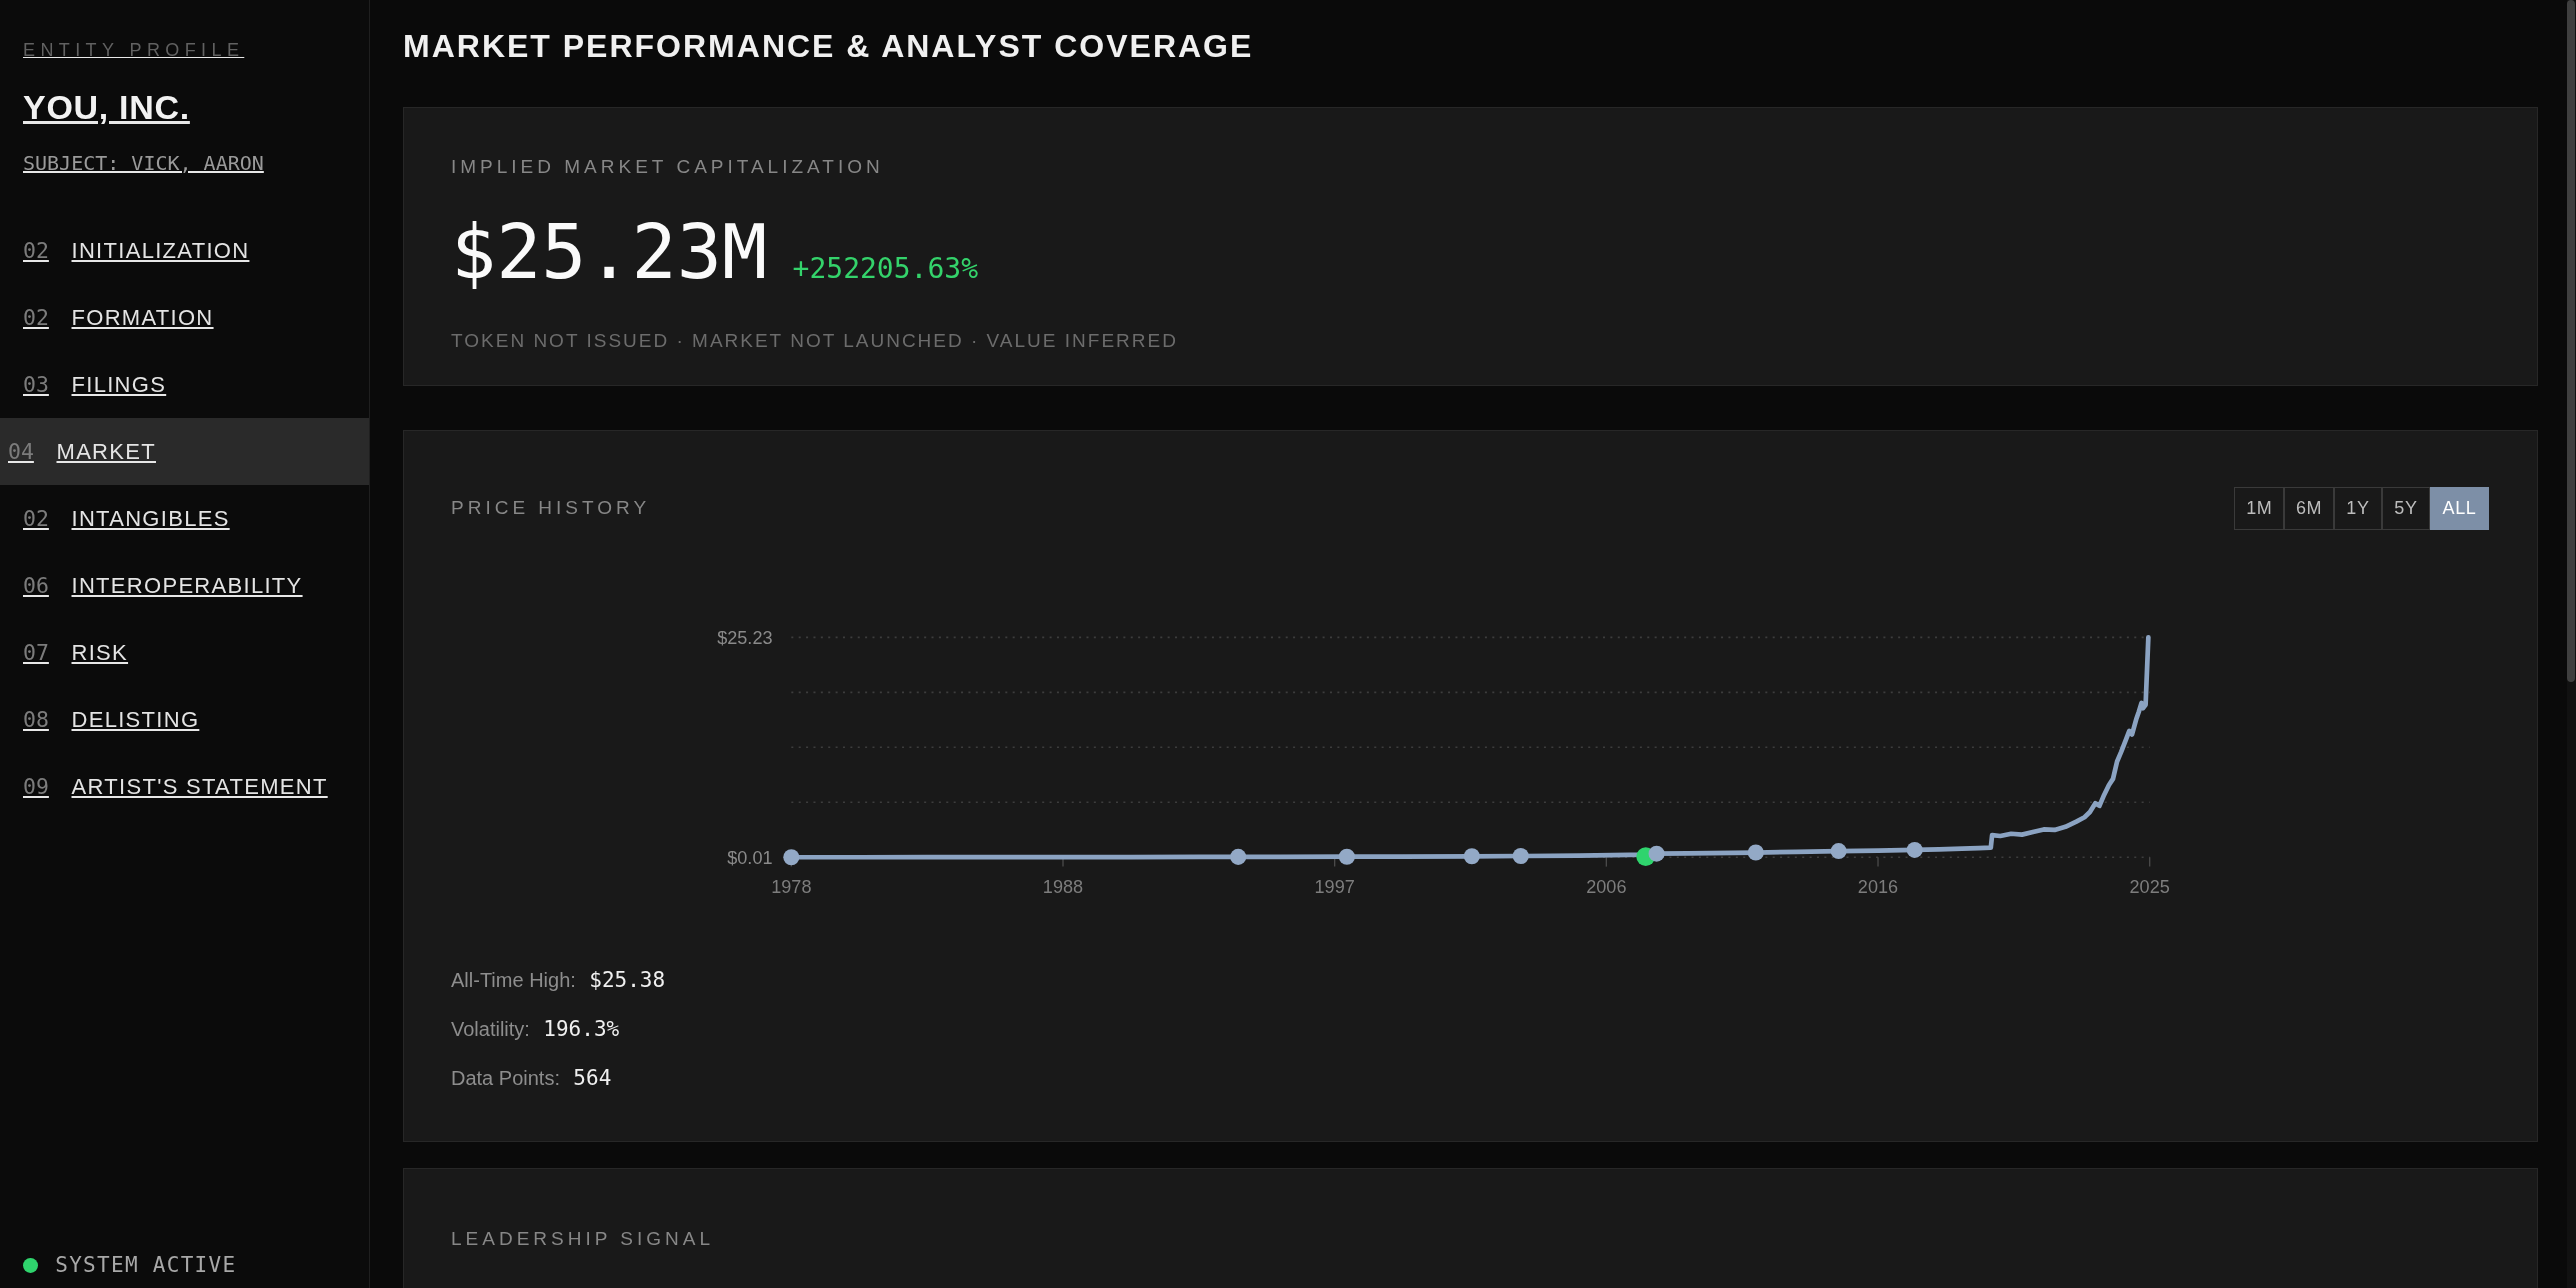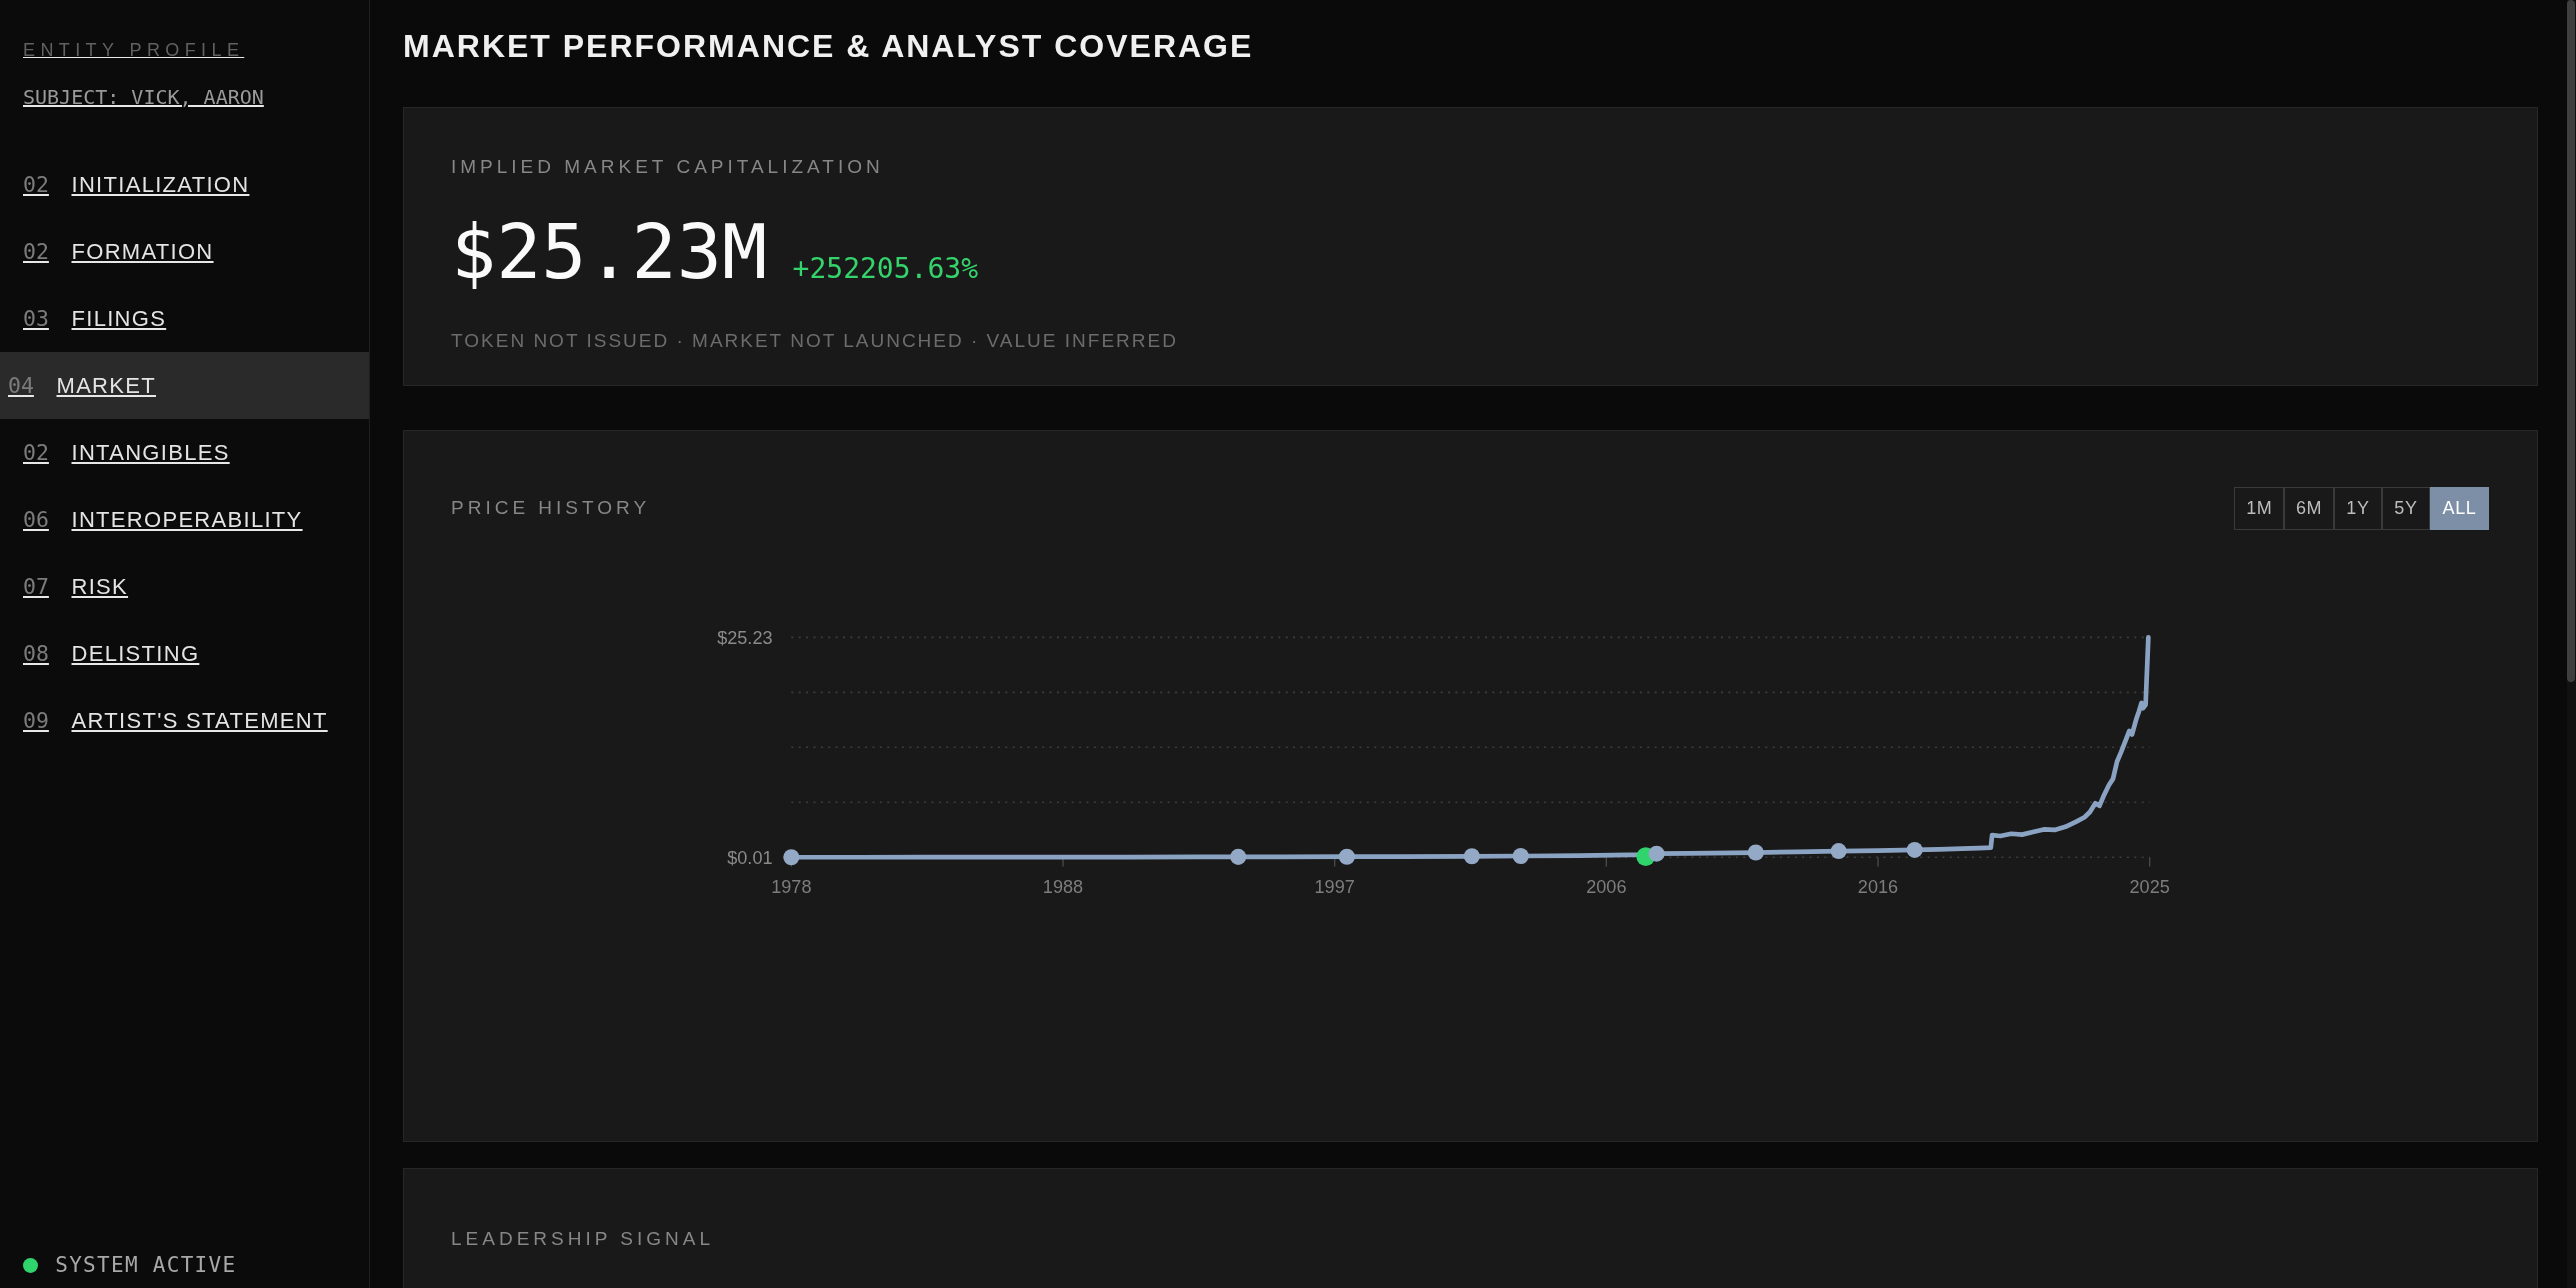--- a/index.html
+++ b/index.html
@@ -67,20 +67,21 @@
   #scrollbar-thumb{position:absolute;right:0.7px;top:0;width:8px;height:682px;background:#3f3f3f;border-radius:4.7px;}
 </style>
 </head>
 <body>
 
 <div id="root">
 
   <aside id="sidebar">
     <div class="side-head">
       <div class="eyebrow">ENTITY PROFILE</div>
+      <div class="company">YOU, INC.</div>
       <div class="subject">SUBJECT: VICK, AARON</div>
     </div>
     <nav id="nav">
       <div class="nav-item">
         <span class="nav-num">02</span>
         <span class="nav-label">INITIALIZATION</span>
       </div>
       <div class="nav-item">
         <span class="nav-num">02</span>
         <span class="nav-label">FORMATION</span>
@@ -172,20 +173,34 @@
               <circle class="dot" cx="988.2" cy="347.2" r="12"></circle>
               <circle class="dot" cx="1174.5" cy="346.6" r="12"></circle>
               <circle class="dot" cx="1247.4" cy="346.2" r="12"></circle>
               <circle class="dot" cx="1449.9" cy="342.7" r="12"></circle>
               <circle class="dot" cx="1597.8" cy="341.0" r="12"></circle>
               <circle class="dot" cx="1721.3" cy="338.8" r="12"></circle>
               <circle class="dot" cx="1834.7" cy="337.1" r="12"></circle>
             </svg>
         </div>
 
+        <div id="stats">
+          <div class="stat-row">
+            <span class="stat-label">All-Time High:</span>
+            <span class="stat-value">$25.38</span>
+          </div>
+          <div class="stat-row">
+            <span class="stat-label">Volatility:</span>
+            <span class="stat-value">196.3%</span>
+          </div>
+          <div class="stat-row">
+            <span class="stat-label">Data Points:</span>
+            <span class="stat-value">564</span>
+          </div>
+        </div>
       </section>
 
       <section class="card" id="card-leadership">
         <div class="card-label">LEADERSHIP SIGNAL</div>
         <div class="leader-value">92</div>
       </section>
     </div>
   </main>
 
   <div id="scrollbar-track">

